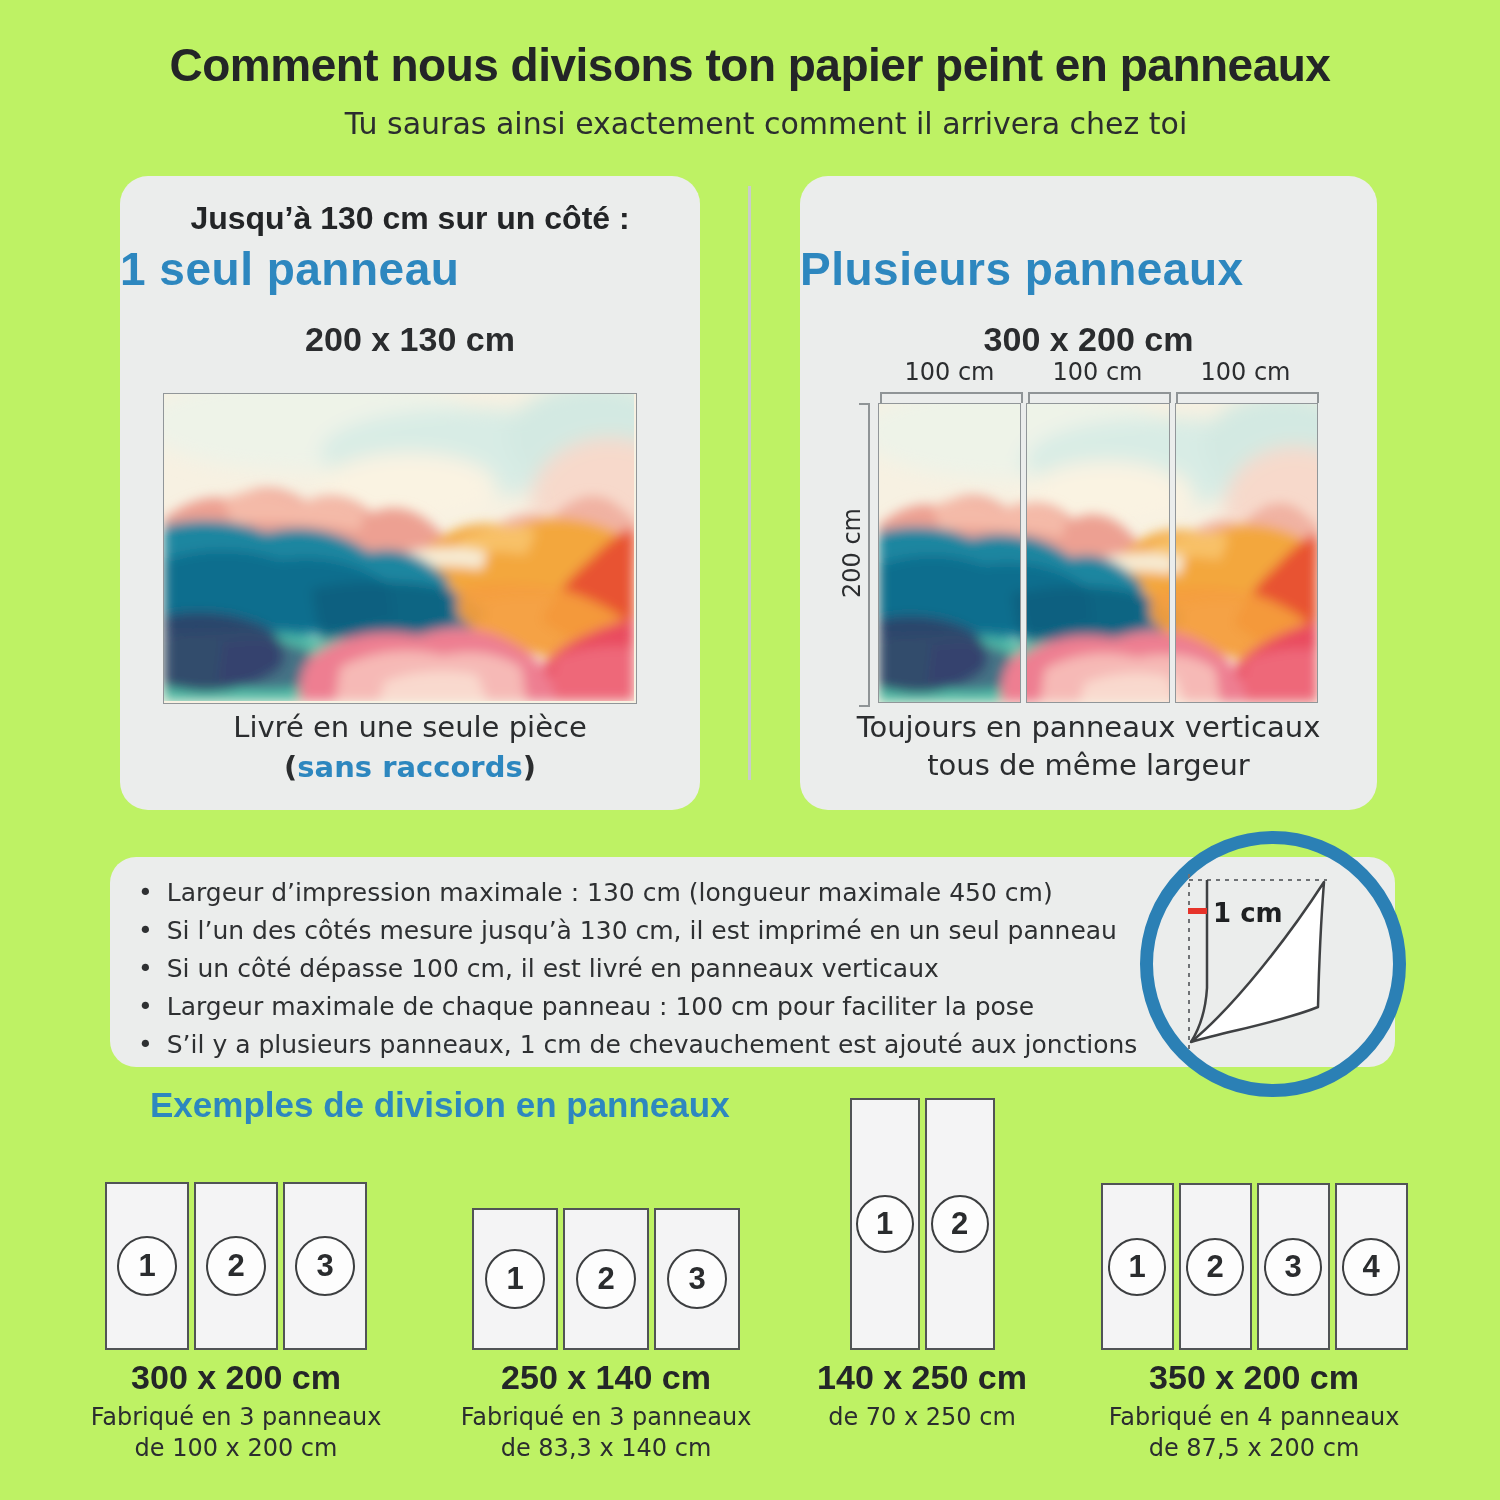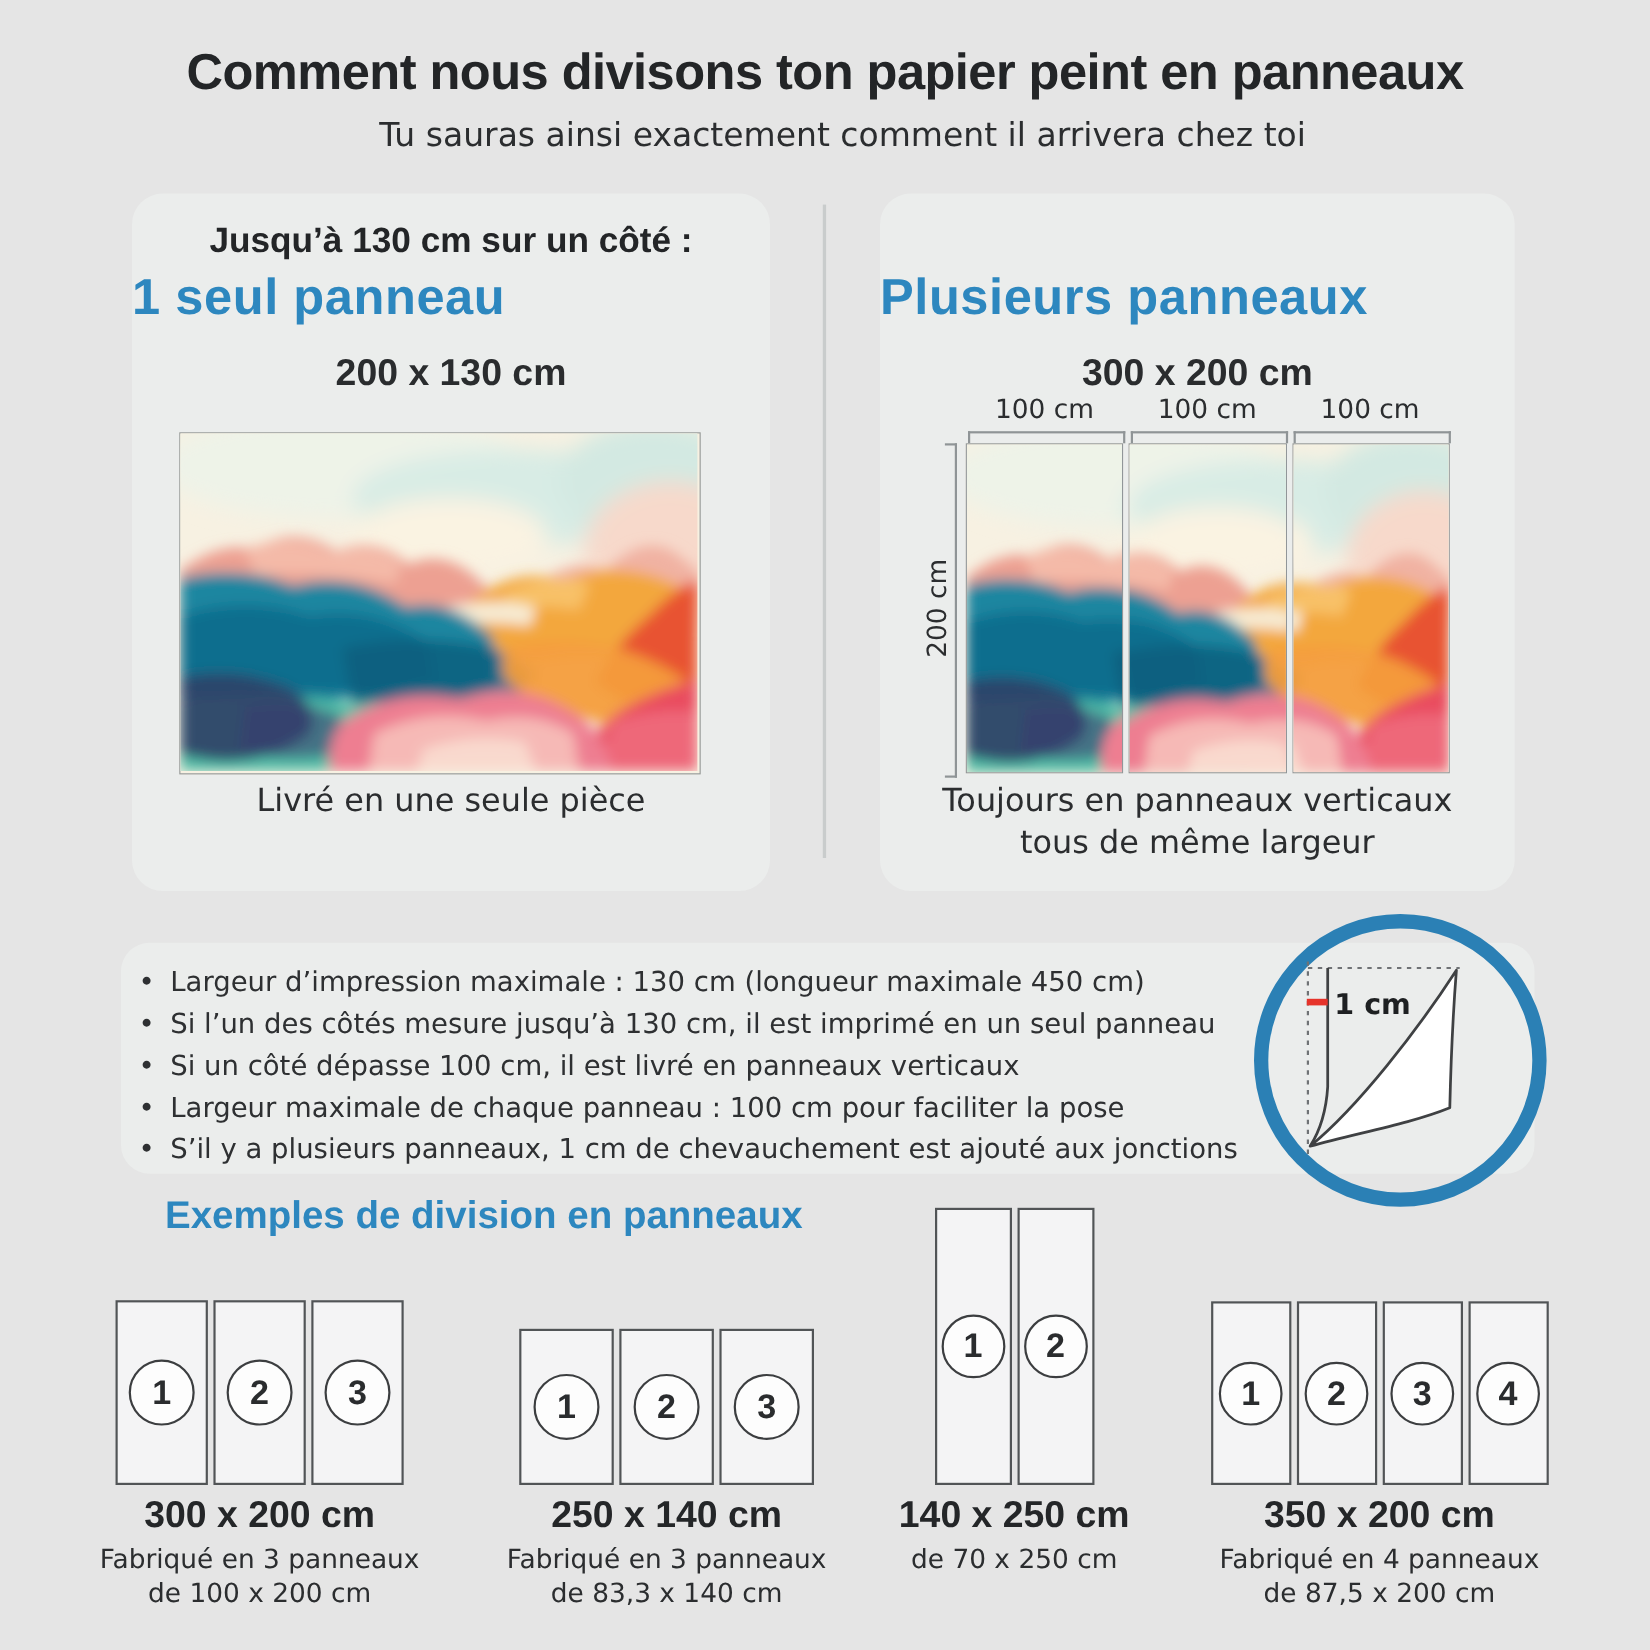--- a/index.html
+++ b/index.html
@@ -1,16 +1,16 @@
 <!DOCTYPE html>
 <html><head>
 <meta charset="utf-8">
 <style>
   html,body { margin:0; padding:0; background:#fff; }
-  #canvas { position:relative; width:1500px; height:1500px; background:#e5e5e5;
+  #canvas { position:relative; width:1500px; height:1500px; background:#bef264;
             font-family:"Liberation Sans", sans-serif; color:#26282a; overflow:hidden; }
 
   .page-title { position:absolute; top:38px; left:0; width:100%; text-align:center;
                 font-size:46px; font-weight:bold; letter-spacing:-0.5px; color:#232527; }
   .page-subtitle { position:absolute; top:106px; left:0; width:100%; text-align:center;
                    font-family:"DejaVu Sans", sans-serif; font-size:30px; color:#2b2d2f;margin-left:16px; }
 
   .card { position:absolute; top:176px; height:634px; background:#ebedec; border-radius:28px; }
   .card-left  { left:120px; width:580px; }
   .card-right { left:800px; width:577px; }
@@ -49,21 +49,21 @@
   .panel-strip { position:absolute; left:78px; top:227px; width:440px; height:300px;
                  display:flex; gap:5px; }
   .strip-panel { width:143.33px; height:300px; border:1px solid #919699; box-sizing:border-box;
                  overflow:hidden; position:relative; background:#f7f1e2; }
   .strip-panel svg { position:absolute; top:0; left:0; }
   .sp-1 svg { left:-141px; } .sp-2 svg { left:-282px; }
 
   
   .notes-box { position:absolute; left:110px; top:857px; width:1285px; height:210px;
                background:#ebedec; border-radius:26px; }
-  .notes-list { margin:0; padding:17px 0 0 16px; list-style:none; }
+  .notes-list { margin:0; padding:17px 0 0 28px; list-style:none; }
   .notes-list li { font-family:"DejaVu Sans", sans-serif; font-size:25px; line-height:38px;
                    color:#2e3032; white-space:nowrap; }
   .notes-list li::before { content:"\2022"; margin-right:14px; }
 
   .overlap-badge { position:absolute; left:1140px; top:831px; width:266px; height:266px;
                    border-radius:50%; border:13px solid #2b80b5; box-sizing:border-box; }
   .curl-svg { position:absolute; left:22px; top:24px; }
 
   
   .ex-heading { position:absolute; left:150px; top:1085px; font-size:35px; font-weight:bold; color:#2d87bf; }
@@ -142,20 +142,21 @@
   <div class="card card-left">
     <div class="card-cond">Jusqu’à 130 cm sur un côté :</div>
     <div class="card-result">1 seul panneau</div>
     <div class="card-size">200 x 130 cm</div>
     <div class="art-single">
       <svg width="470" height="307" viewBox="0 0 480 315" preserveAspectRatio="none">
           <use href="#art"></use>
         </svg>
     </div>
     <div class="card-caption-1">Livré en une seule pièce</div>
+    <div class="card-caption-2"><span>(</span><span class="caption-highlight">sans raccords</span><span>)</span></div>
   </div>
 
   <div class="cards-divider"></div>
 
   <div class="card card-right">
     <div class="card-result">Plusieurs panneaux</div>
     <div class="card-size">300 x 200 cm</div>
 
     <div class="width-label wl-0">100 cm</div>
     <div class="width-label wl-1">100 cm</div>

